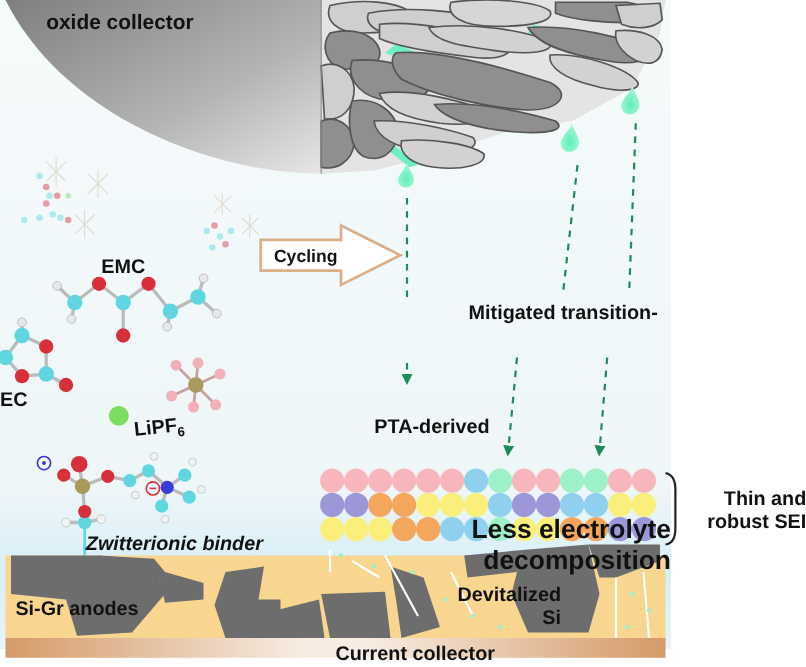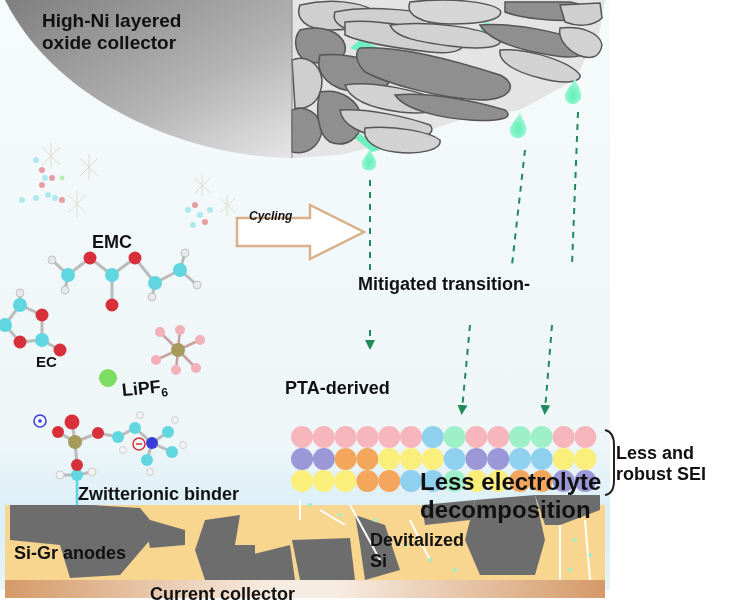--- a/index.html
+++ b/index.html
@@ -1,19 +1,19 @@
 <!DOCTYPE html>
 <html><head>
 <meta charset="utf-8">
 <style>
   html, body { margin:0; padding:0; background:#ffffff; }
   body { width:733px; height:606px; overflow:hidden; position:relative; font-family:"Liberation Sans", sans-serif; }
   #stage { position:absolute; left:0; top:0; width:733px; height:606px; }
   .lbl { position:absolute; font-family:"Liberation Sans", sans-serif; font-weight:bold; color:#111; line-height:1.15; white-space:nowrap; }
-  .c { text-align:left; }
+  .c { text-align:right; }
 </style>
 </head>
 <body>
 
 <div id="stage">
 <svg width="733" height="606" viewBox="0 0 733 606" xmlns="http://www.w3.org/2000/svg">
   <defs>
     <linearGradient id="bgGrad" x1="0" y1="0" x2="0" y2="1">
       <stop offset="0" stop-color="#f6fbfb"></stop>
       <stop offset="0.75" stop-color="#eef6f8"></stop>
@@ -318,41 +318,40 @@
         <circle cx="585.4000000000001" cy="481" r="11" fill="#9c97d6"></circle>
       </g>
 
   <path d="M605,430 Q614,432 614,445 L614,480 Q614,494 605,495" fill="none" stroke="#222" stroke-width="2"></path>
 
   <rect x="5" y="580" width="600" height="18" fill="url(#ccGrad)"></rect>
 </svg>
 
 
 <div class="lbl" style="left:42px; top:10px; font-size:19px;">
-  <div>High-Ni layered</div>
   <div>oxide collector</div>
 </div>
-<div class="lbl" style="left:249px; top:210px; font-size:12px;font-style:italic;">Cycling</div>
+<div class="lbl" style="left:249px; top:225px; font-size:16px;">Cycling</div>
 <div class="lbl" style="left:92px; top:232px; font-size:18px;">EMC</div>
-<div class="lbl" style="left:0px; top:353px; font-size:15px;padding-left:36px;">EC</div>
+<div class="lbl" style="left:0px; top:353px; font-size:18px;">EC</div>
 <div class="lbl" style="left:122px; top:378px; font-size:18px; transform:rotate(-6deg);"><span>LiPF</span><sub style="font-size:12px;">6</sub></div>
 <div class="lbl c" style="left:358px; top:274px; font-size:18px; width:240px;">
   <div>Mitigated transition-</div>
 </div>
 <div class="lbl c" style="left:285px; top:378px; font-size:18px; width:160px;">
   <div>PTA-derived</div>
 </div>
 <div class="lbl c" style="left:420px; top:444px; font-size:24px; width:190px;margin-top:24px;">
   <div>Less electrolyte</div>
   <div>decomposition</div>
 </div>
 <div class="lbl c" style="left:616px; top:443px; font-size:18px; width:117px;">
-  <div>Less and</div>
+  <div>Thin and</div>
   <div>robust SEI</div>
 </div>
-<div class="lbl" style="left:78px; top:484px; font-size:18px;">Zwitterionic binder</div>
+<div class="lbl" style="left:78px; top:484px; font-size:18px;font-style:italic;">Zwitterionic binder</div>
 <div class="lbl" style="left:14px; top:543px; font-size:18px;text-align:right;">Si-Gr anodes</div>
 <div class="lbl c" style="left:370px; top:530px; font-size:18px; width:140px;">
   <div>Devitalized</div>
   <div>Si</div>
 </div>
 <div class="lbl c" style="left:150px; top:584px; font-size:18px; width:300px;">Current collector</div>
 </div>
 
 </body></html>

